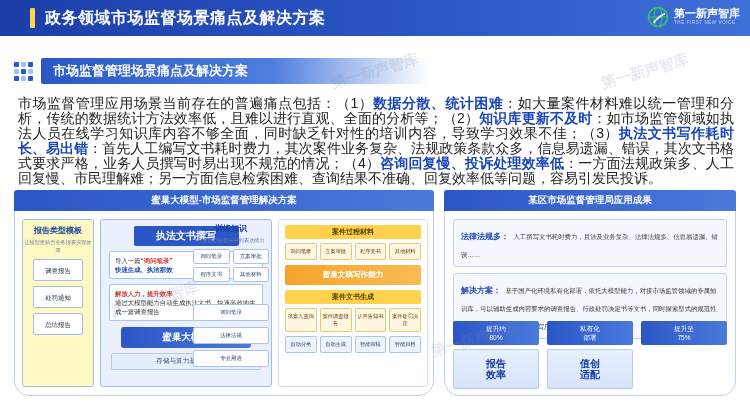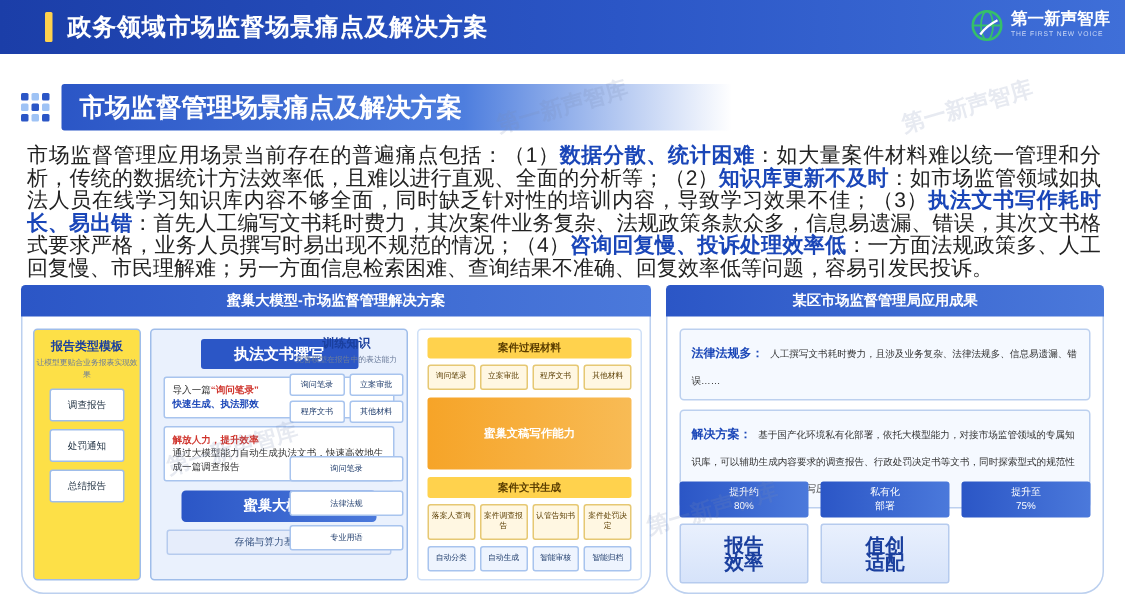--- a/index.html
+++ b/index.html
@@ -34,21 +34,21 @@
 
   
   .section-title-wrap {
     position:absolute; left:14px; top:58px; width:722px; height:26px; display:flex; align-items:center;
   }
   .dots { display:grid; grid-template-columns:repeat(3,5px); grid-template-rows:repeat(3,5px); gap:2px; margin-right:8px;}
   .dots i { display:block; width:5px; height:5px; border-radius:1px; background:#2b56c6; }
   .dots i.l { background:#9fc3f5; }
   .section-title {
     background:linear-gradient(90deg,#2b56c6 0%,#4e7ede 60%,rgba(110,155,230,0) 100%);
-    color:#fff; font-size:17px; font-weight:bold; padding:4px 180px 4px 12px; border-radius:2px;
+    color:#fff; font-size:13px; font-weight:bold; padding:4px 180px 4px 12px; border-radius:2px;
   }
 
   
   .para {
     position:absolute; left:18px; top:96px; width:716px;
     font-size:14px; line-height:15px; color:#222; text-align:justify;
   }
   .para b.blue { color:#1a46b8; font-weight:bold; }
 
   
@@ -64,21 +64,21 @@
 
   #panelLeft { left:14px; top:190px; width:420px; height:206px; }
   #panelLeft .panel-head { width:420px; }
   #panelRight { left:444px; top:190px; width:292px; height:206px; }
   #panelRight .panel-head { width:292px; }
 
   .panel-body { position:absolute; top:22px; left:0; width:100%; height:calc(100% - 22px); }
 
   
   .lcol {
-    position:absolute; border:1px solid #9fbdea; border-radius:3px; background:#fde047;
+    position:absolute; border:1px solid #9fbdea; border-radius:3px; background:#fef9c3;
   }
   #boxTemplates { left:7px; top:6px; width:72px; height:168px; }
   #boxCenter { left:85px; top:6px; width:172px; height:168px; background:#eaf1fd; }
   #boxRight { left:263px; top:6px; width:150px; height:168px; background:#fff; border-color:#cfe0f7;}
 
   .col-title {
     font-size:8px; font-weight:bold; color:#1a3f9e; text-align:center; margin-top:5px;
   }
   .col-sub { font-size:5.2px; color:#6b7c9b; text-align:center; line-height:8px; margin-top:2px;}
 
@@ -117,21 +117,21 @@
     margin:5px 6px 0; background:#ffd24d; color:#5a3d00; font-size:7px; font-weight:bold;
     text-align:center; border-radius:2px; padding:2px 0;
   }
   .rchips { display:flex; gap:3px; margin:4px 6px 0; }
   .rchips .chip {
     flex:1; background:#fff7e2; border:1px solid #e6c873; border-radius:2px;
     font-size:5.2px; color:#5a3d00; text-align:center; padding:4px 0; line-height:7px;
   }
   .orangebar {
     margin:5px 6px 0; background:linear-gradient(90deg,#f6a428,#f8bb55);
-    color:#fff; font-size:7.6px; font-weight:bold; text-align:center; border-radius:2px; padding:19px 0;
+    color:#fff; font-size:7.6px; font-weight:bold; text-align:center; border-radius:2px; padding:5px 0;
   }
 
   .flowrow { display:flex; gap:3px; margin:4px 6px 0; }
   .flowrow .chip {
     flex:1; background:#eef4fe; border:1px solid #a8c4ee; border-radius:2px;
     font-size:5.2px; color:#24406f; text-align:center; padding:4px 0; line-height:7px;
   }
 
   
   .rbox { margin:6px 8px 0; border:1px solid #bcd0ef; border-radius:3px; background:#f5f9ff; padding:5px 7px; }
@@ -140,21 +140,21 @@
 
   .kpis { position:absolute; left:8px; right:8px; bottom:6px; display:flex; gap:8px; }
   .kpi { flex:1; text-align:center; }
   .kpi-top {
     background:linear-gradient(90deg,#2b56c6,#4b79db); color:#fff; font-size:6.6px;
     border-radius:2px; padding:3px 0; line-height:9px;
   }
   .kpi-bot {
     margin-top:4px; background:linear-gradient(180deg,#e9f0fd,#d6e3fa);
     border:1px solid #b6cbee; border-radius:2px; color:#1a3f9e;
-    font-size:13px; font-weight:bold; padding:8px 0; line-height:11px;
+    font-size:10px; font-weight:bold; padding:8px 0; line-height:11px;
   }
 
   
   .wm {
     position:absolute; color:rgba(120,140,180,.18); font-size:15px; font-weight:bold;
     transform:rotate(-16deg); pointer-events:none; white-space:nowrap;
   }
 </style>
 </head>
 <body>

